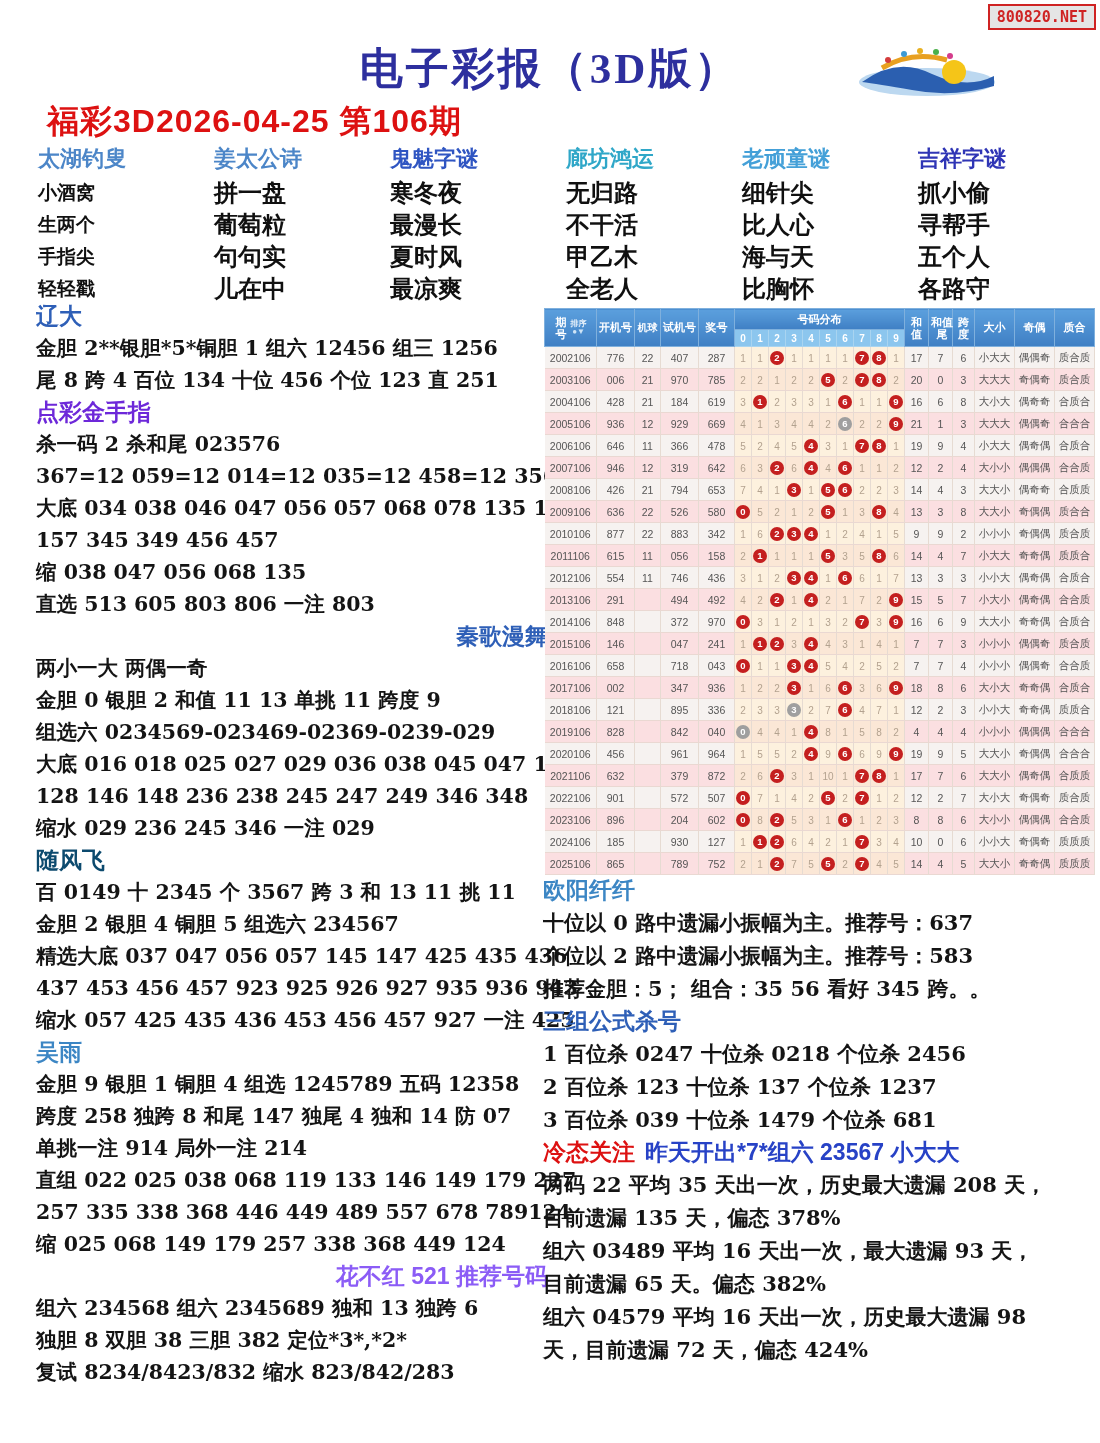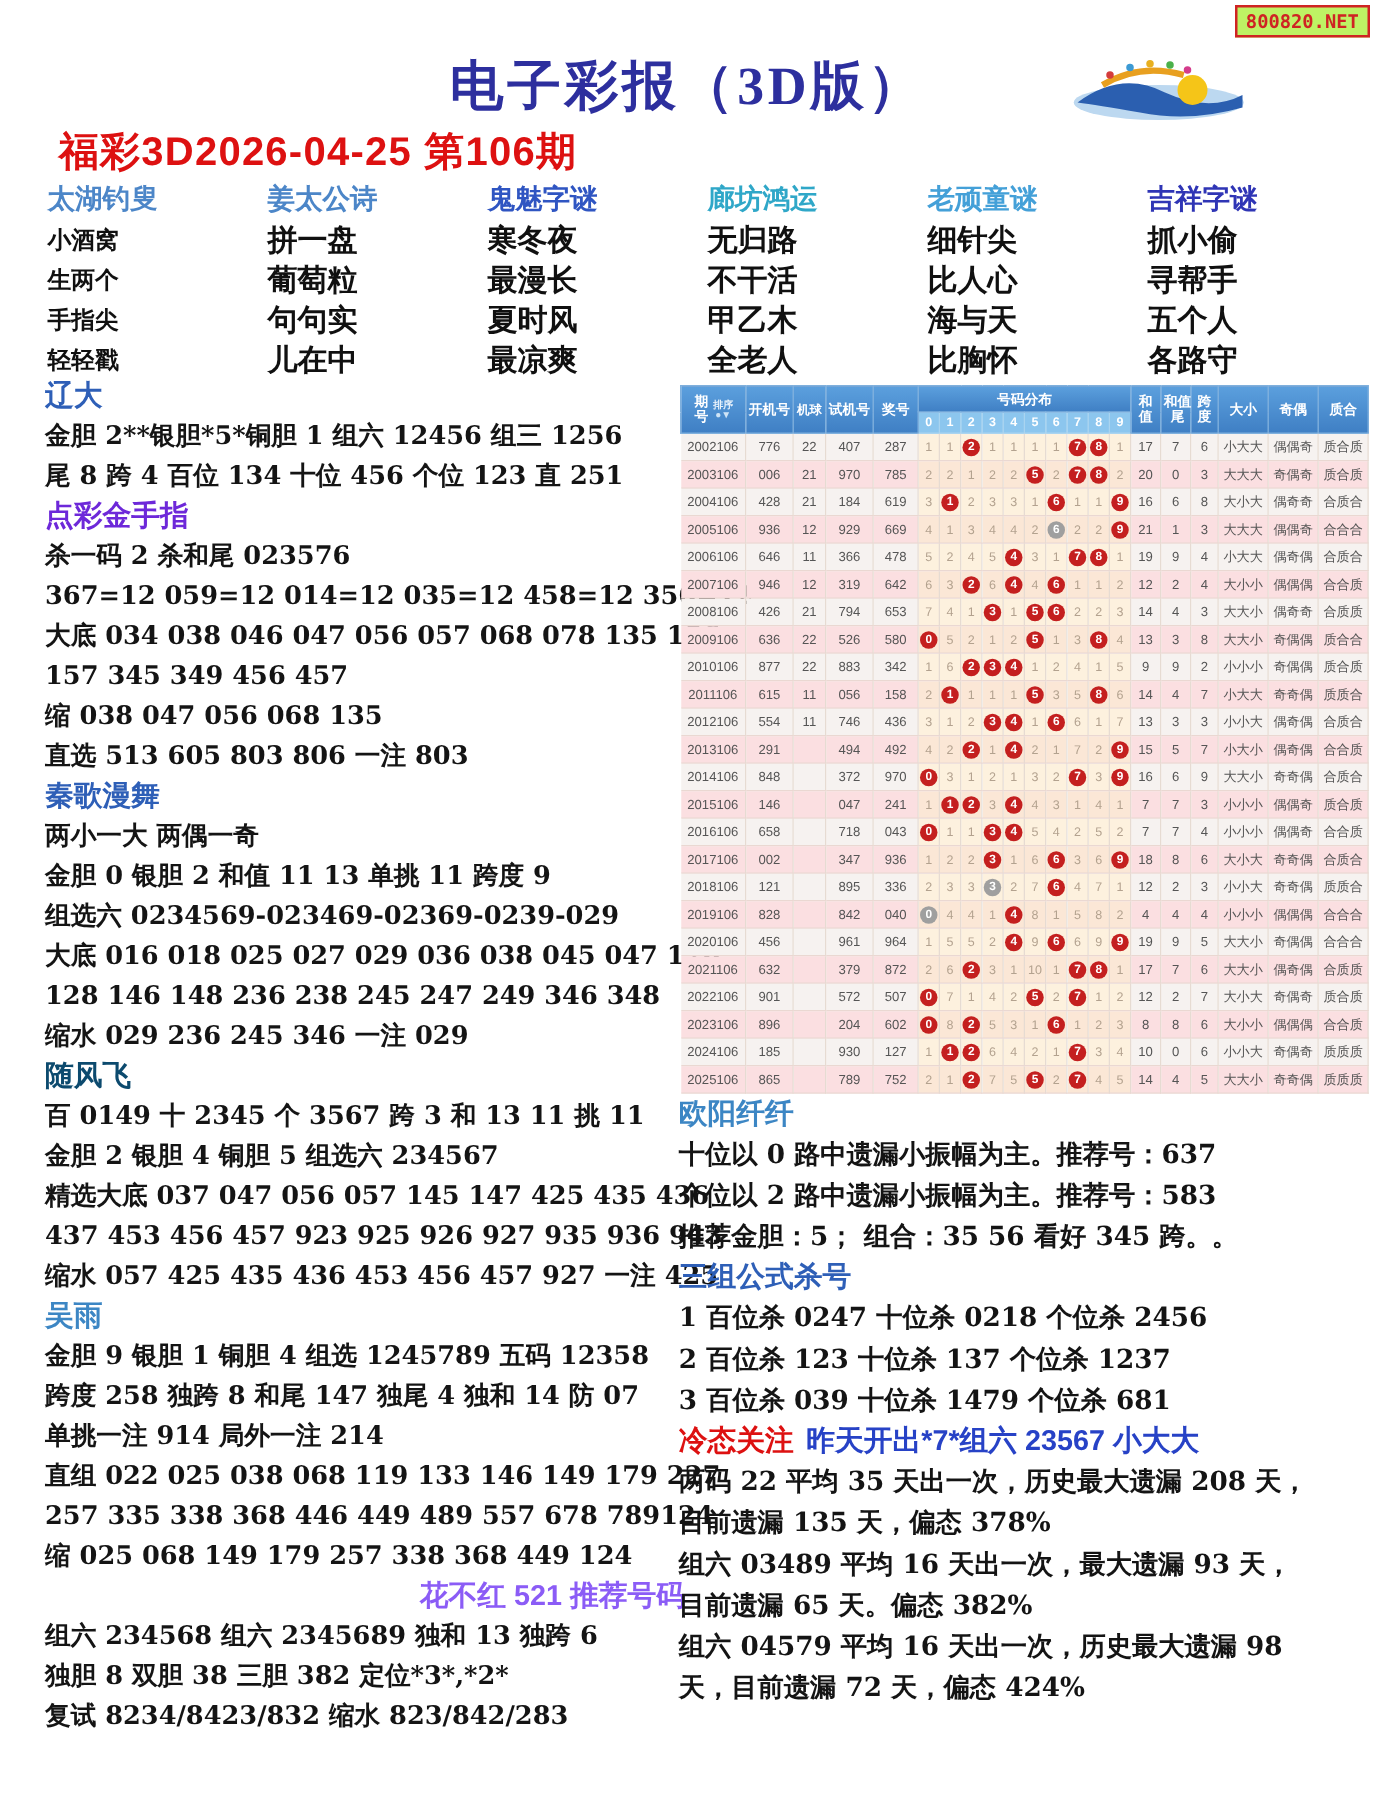--- a/index.html
+++ b/index.html
@@ -4,21 +4,21 @@
 <style>
   html,body{margin:0;padding:0;}
   body{
     width:1100px;height:1443px;position:relative;background:#ffffff;
     font-family:"DejaVu Serif",serif;overflow:hidden;
   }
   
   .site-badge{
     position:absolute;top:4px;right:4px;border:2px solid #cf2323;color:#cf2323;
     font-family:"DejaVu Sans Mono",monospace;font-size:15px;font-weight:bold;
-    padding:2px 7px;background:#bef264;
+    padding:2px 7px;background:#e5e5e5;
   }
   .masthead{position:absolute;top:40px;left:0;width:100%;text-align:center;}
   .masthead .title{
     font-size:43px;font-weight:bold;color:#2d2f9e;letter-spacing:3px;
     font-family:"Liberation Serif",serif;
     margin-top:23px;
   }
   .logo{position:absolute;left:852px;top:38px;width:150px;height:62px;}
   .issue-heading{
     position:absolute;left:47px;top:100px;font-size:32px;font-weight:bold;color:#dd1111;
@@ -164,21 +164,21 @@
     <div class="section">
       <div class="section-title" style="color: #6d28d9;">点彩金手指</div>
       <div class="tline">杀一码 2 杀和尾 023576</div>
       <div class="tline">367=12 059=12 014=12 035=12 458=12 356=12</div>
       <div class="tline">大底 034 038 046 047 056 057 068 078 135 156</div>
       <div class="tline">157 345 349 456 457</div>
       <div class="tline">缩 038 047 056 068 135</div>
       <div class="tline">直选 513 605 803 806 一注 803</div>
     </div>
     <div class="section">
-      <div class="section-title" style="color: rgb(46, 95, 183);">秦歌漫舞</div>
+      <div class="section-title" style="color: rgb(46, 95, 183); text-align: right;">秦歌漫舞</div>
       <div class="tline">两小一大 两偶一奇</div>
       <div class="tline">金胆 0 银胆 2 和值 11 13 单挑 11 跨度 9</div>
       <div class="tline">组选六 0234569-023469-02369-0239-029</div>
       <div class="tline">大底 016 018 025 027 029 036 038 045 047 126</div>
       <div class="tline">128 146 148 236 238 245 247 249 346 348</div>
       <div class="tline">缩水 029 236 245 346 一注 029</div>
     </div>
     <div class="section">
       <div class="section-title" style="color: #0c4a6e;">随风飞</div>
       <div class="tline">百 0149 十 2345 个 3567 跨 3 和 13 11 挑 11</div>

